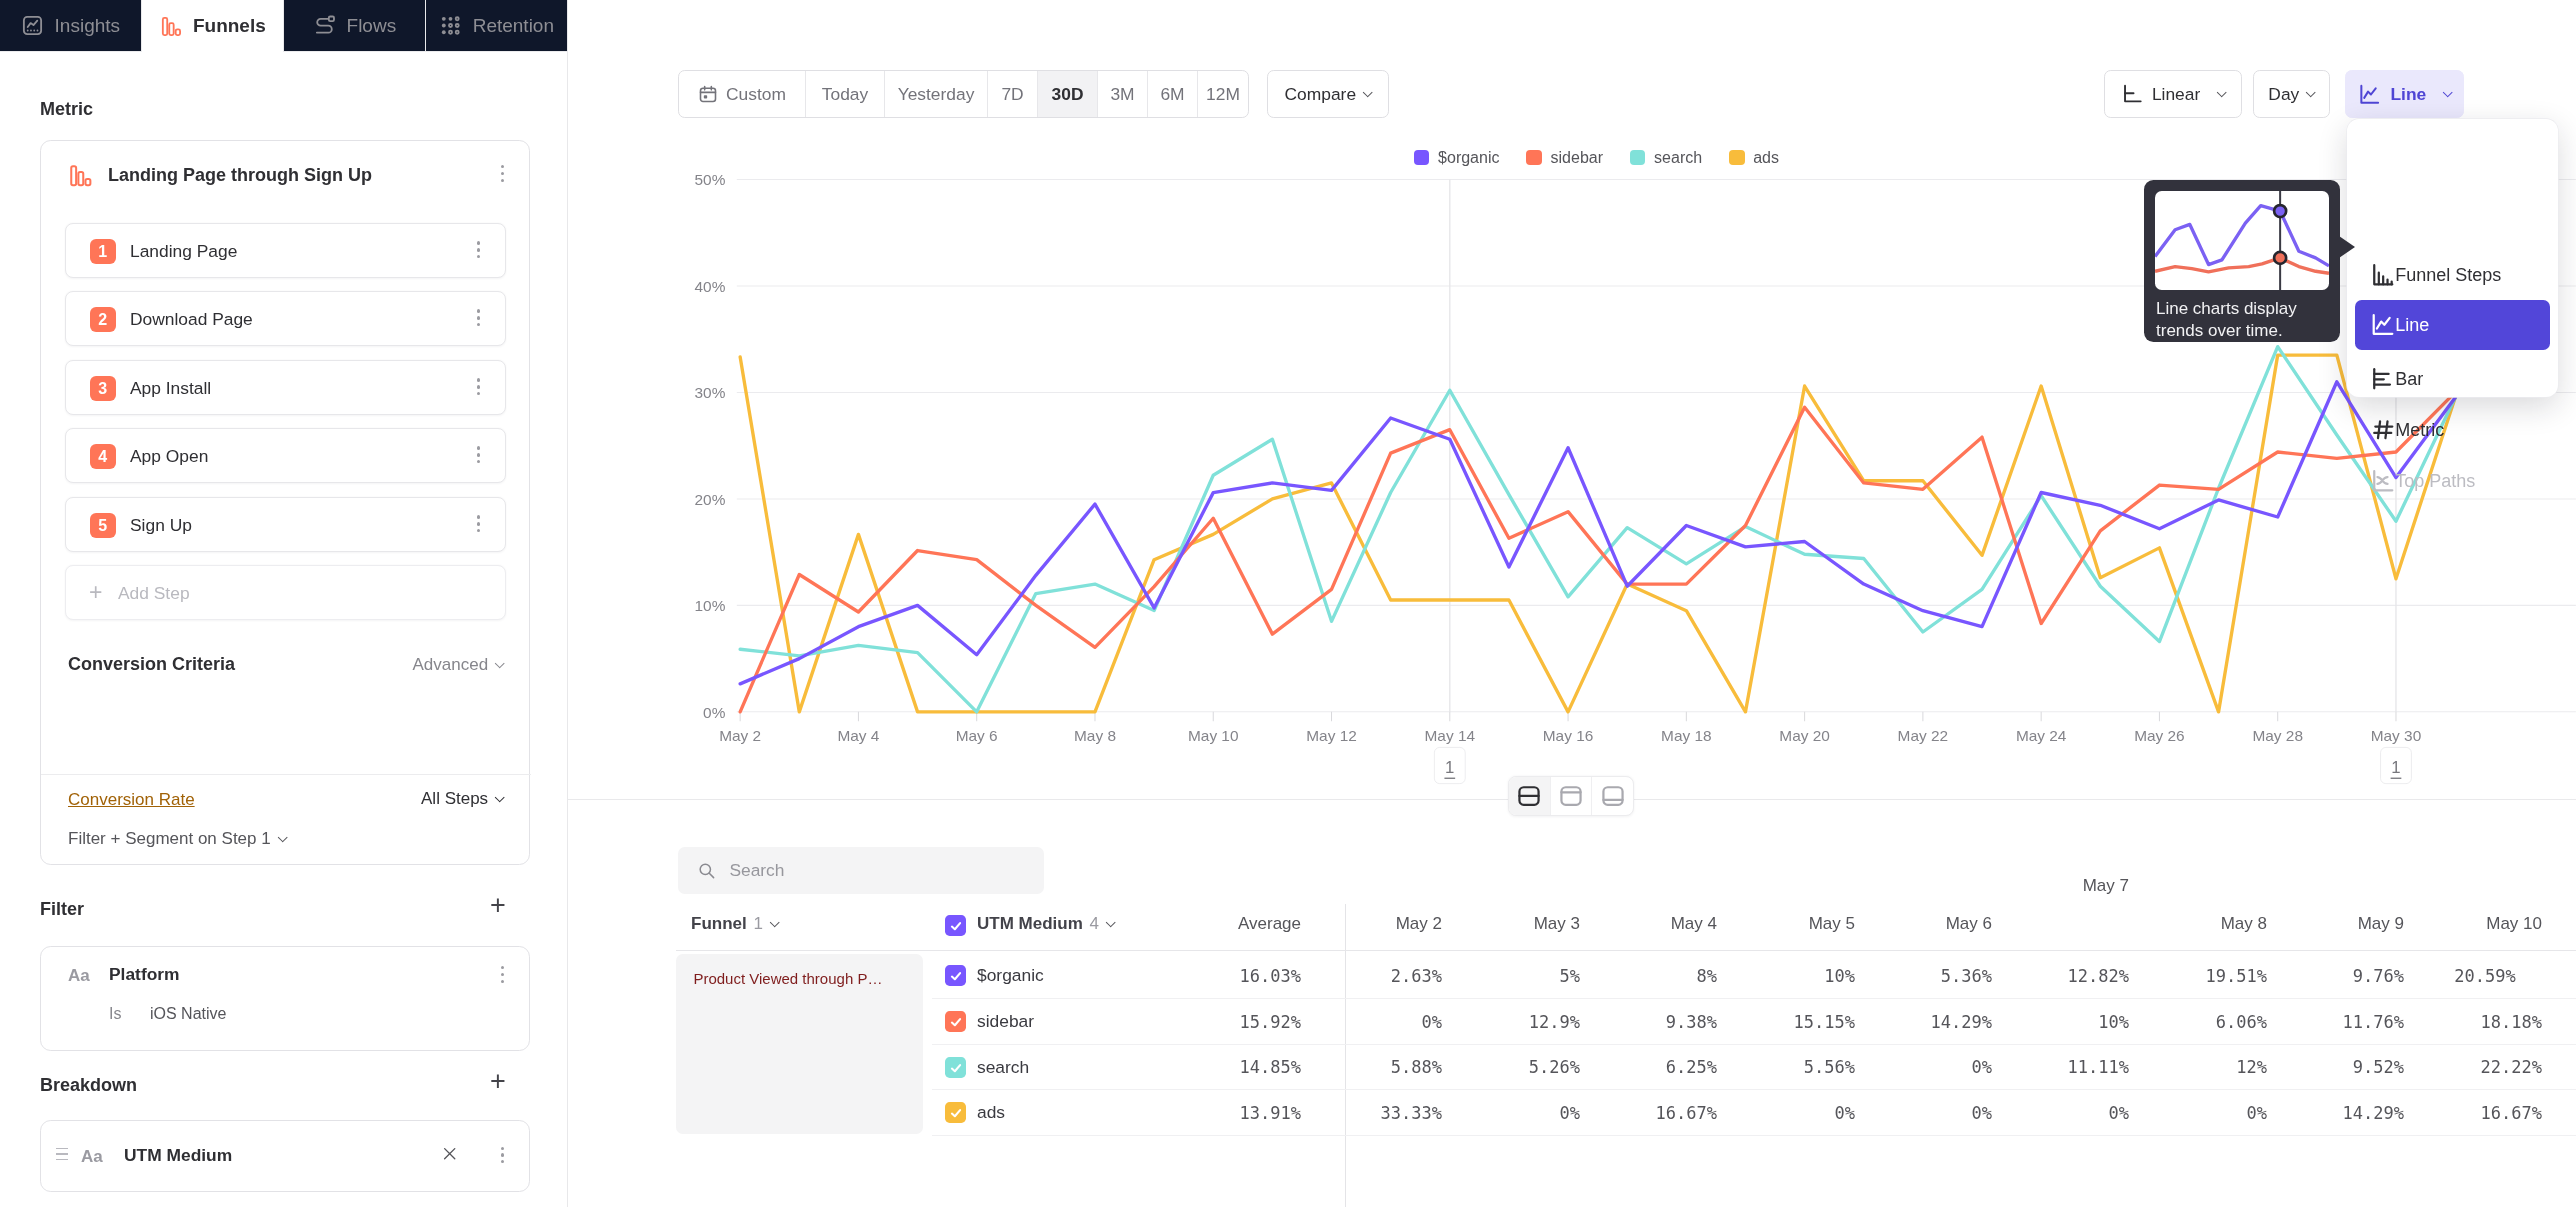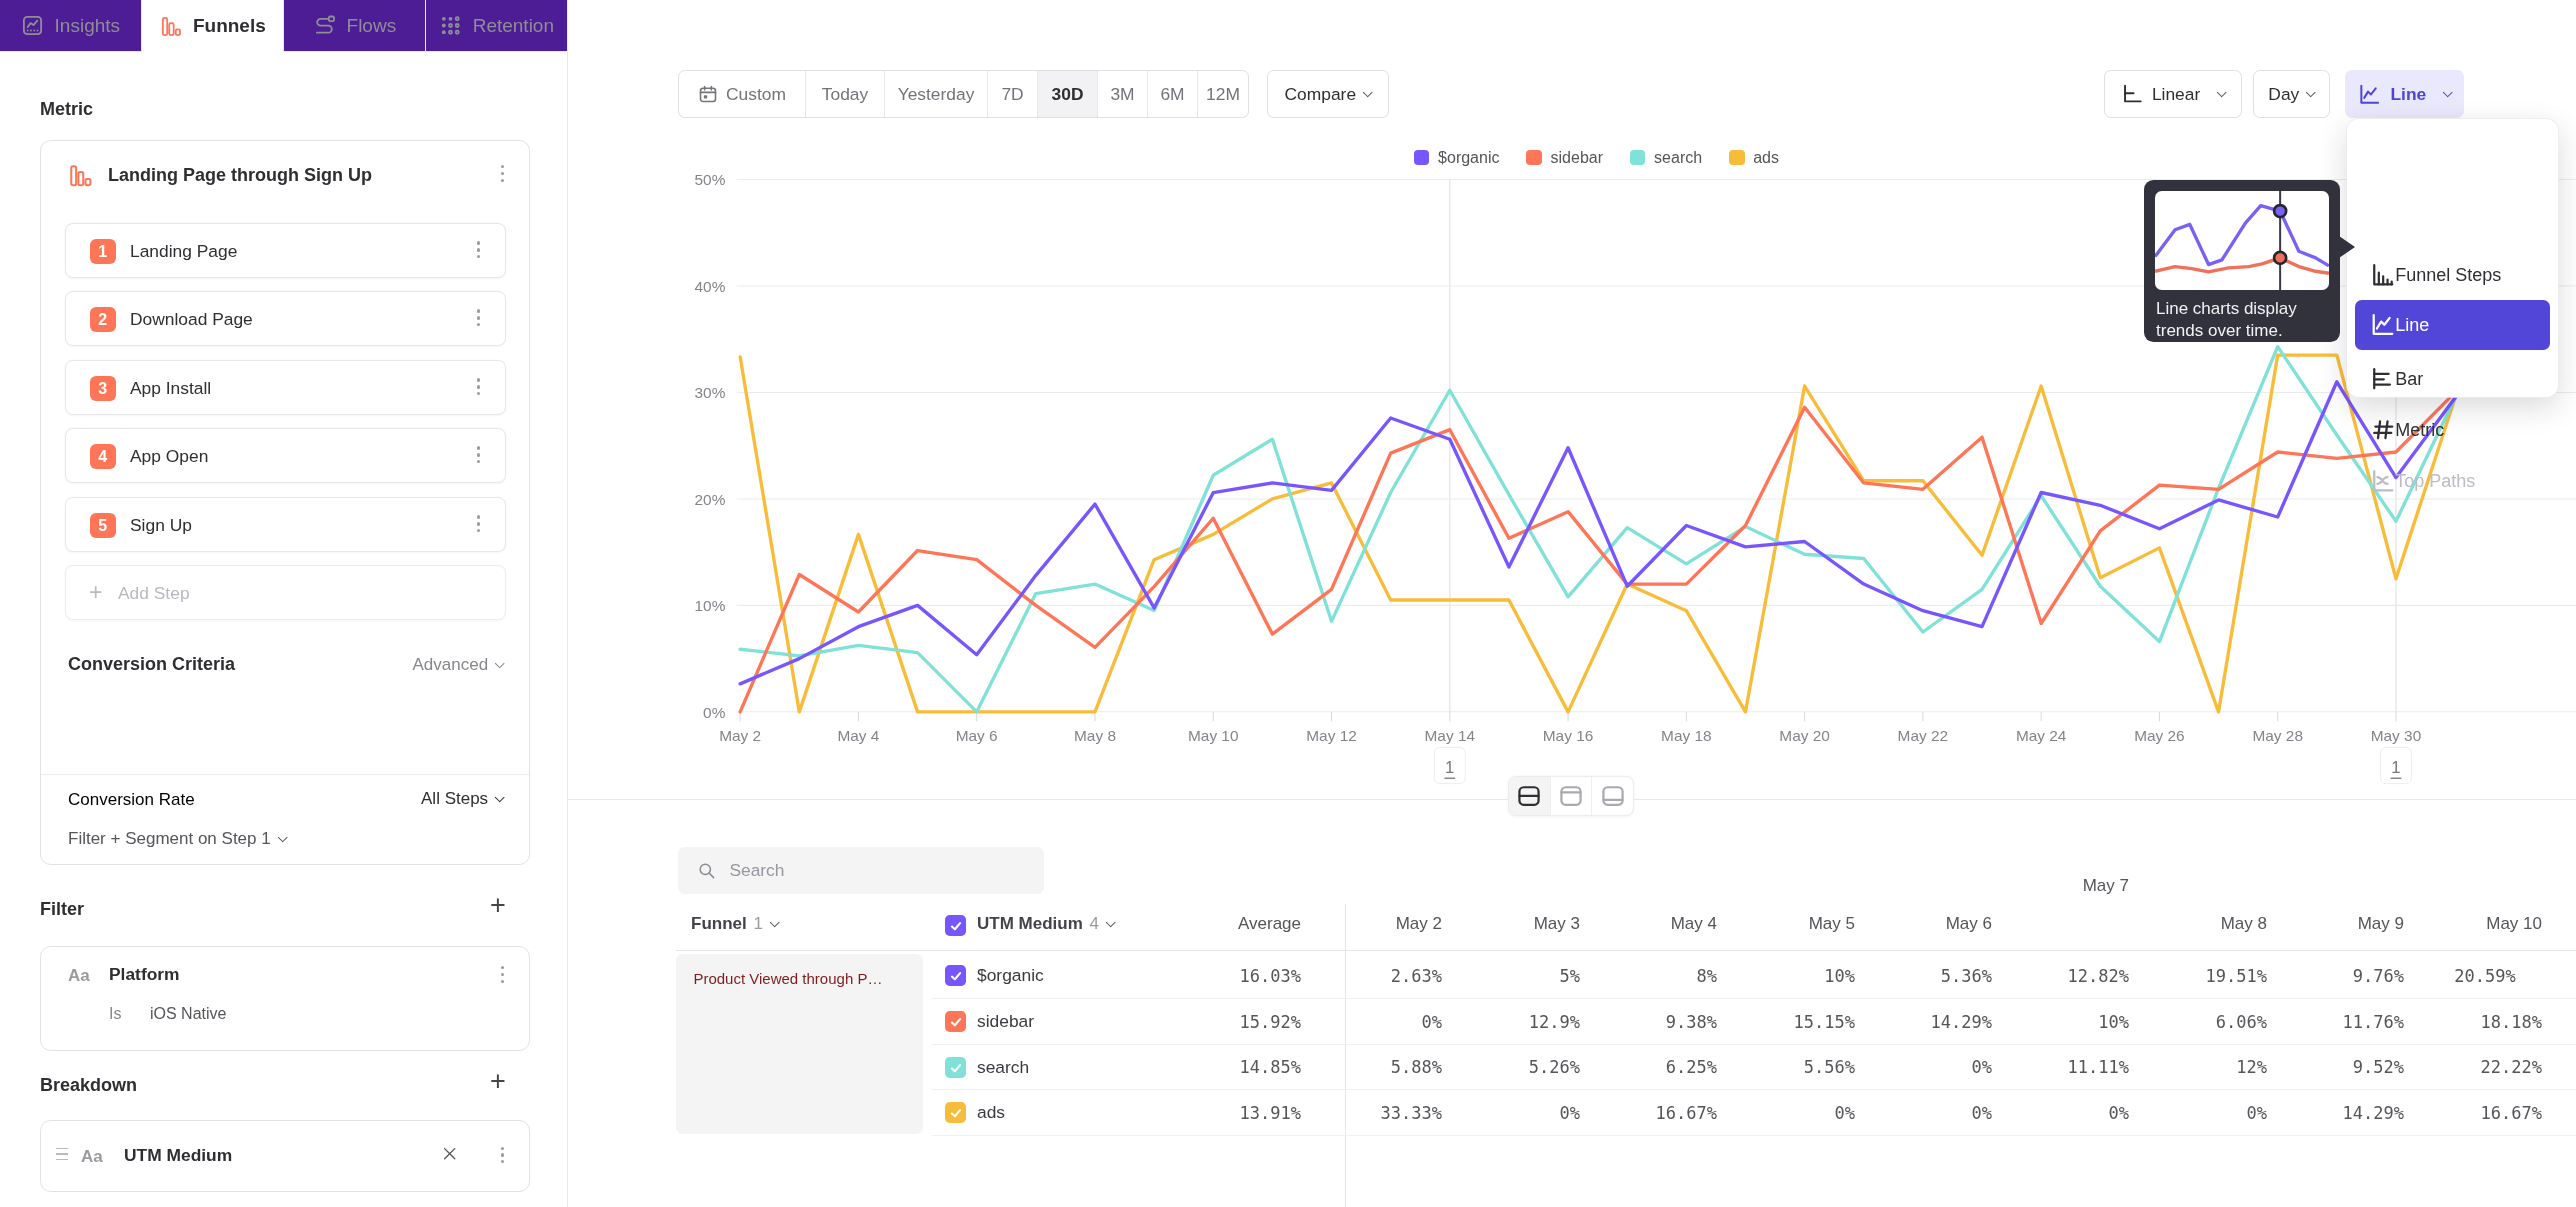--- a/index.html
+++ b/index.html
@@ -2,21 +2,21 @@
 <html style="font-size:10.7px"><head>
 <meta charset="utf-8">
 <style>
   * { box-sizing: border-box; margin: 0; padding: 0; }
   html,body { width:2576px; height:1208px; }
   body { font-family:"Liberation Sans", sans-serif; background:#fff; color:#2f2f33; position:relative; overflow:hidden; }
   .abs { position:absolute; }
   .flex { display:flex; align-items:center; }
 
   
-  #tabbar { left:0; top:0; width:568px; height:52px; background:#4c1d95; display:flex; border-bottom:0.7px solid #ececee; border-right:0.7px solid #e8e8ea; }
+  #tabbar { left:0; top:0; width:568px; height:52px; background:#0f172a; display:flex; border-bottom:0.7px solid #ececee; border-right:0.7px solid #e8e8ea; }
   .tab { flex:1; display:flex; align-items:center; justify-content:center; gap:10.7px; font-size:19px; color:#8e8e94; border-right:0.7px solid #e9e9eb; cursor:pointer; }
   .tab:last-child { border-right:none; }
   .tab.active { background:#fff; color:#2f2f33; font-weight:700; border-bottom:0.7px solid #fff; height:53px; }
   .tab .ticon { width:23px; height:23px; display:inline-flex; }
   .tab .ticon svg { width:23px; height:23px; }
 
   
   #sidebar { left:0; top:52px; width:568px; height:1155px; background:#fff; border-right:0.7px solid #e8e8ea; }
   .section-title { font-size:18px; font-weight:700; color:#2f2f33; }
   .card { position:absolute; background:#fff; border:0.7px solid #e2e2e6; border-radius:10.7px; }
@@ -199,21 +199,21 @@
 
   <span class="abs section-title" style="left:27px;top:513px;">Conversion Criteria</span>
   <span class="abs flex graytxt" style="right:25.5px;top:514px;font-size:17px;">
     <span>Advanced</span>
       <span class="chev"></span>
   </span>
 
 
   <div class="abs" style="left:0;top:633px;width:490px;height:0.7px;background:#ececee;"></div>
 
-  <span class="abs" style="left:27px;top:649px;font-size:17px;color:#000000;">Conversion Rate</span>
+  <span class="abs" style="left:27px;top:649px;font-size:17px;color:#a16207;text-decoration:underline;">Conversion Rate</span>
   <span class="abs flex" style="right:25.5px;top:648px;font-size:17px;color:#2f2f33;">
     <span>All Steps</span>
       <span class="chev"></span>
   </span>
   <span class="abs flex" style="left:27px;top:688px;font-size:17px;color:#55555a;">
     <span>Filter + Segment on Step 1</span>
       <span class="chev"></span>
   </span>
 </div>
 

